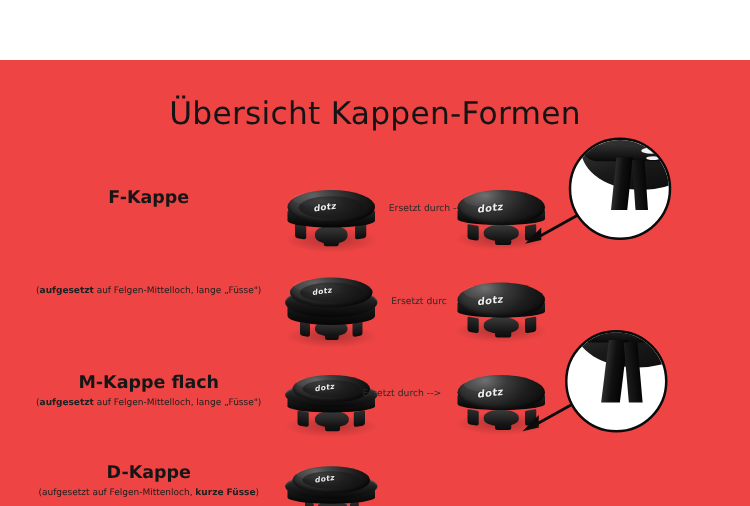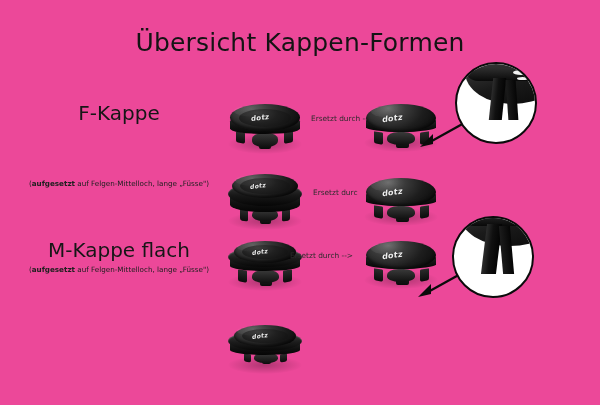--- a/index.html
+++ b/index.html
@@ -12,21 +12,22 @@
     height: 405px;
     position: relative;
     overflow: hidden;
     font-family: "DejaVu Sans", "Liberation Sans", sans-serif;
     color: #1a1a1a;
   }
 
   #page {
     position: absolute;
     inset: 0;
-    background: #ec4899;
+    background: #ef4444;
+    margin-top: 48px;
   }
 
   
   .page-title {
     position: absolute;
     top: 28px;
     left: 0;
     width: 600px;
     text-align: center;
     font-size: 25px;
@@ -38,34 +39,34 @@
 
   
   .row {
     position: absolute;
     left: 0;
     width: 600px;
     height: 72px;
   }
   .row-f      { top: 88px; }
   .row-mhoch  { top: 162px; }
-  .row-mflach { top: 225px; }
+  .row-mflach { top: 236px; }
   .row-d      { top: 308px; }
 
   
   .label-block {
     position: absolute;
     left: 18px;
     top: 14px;
     width: 202px;
     text-align: center;
   }
   .label-title {
-    font-size: 20px;
-    font-weight: 400;
+    font-size: 14px;
+    font-weight: 700;
     color: #161616;
     line-height: 1.15;
     white-space: nowrap;
   }
   .label-sub {
     margin-top: 4px;
     font-size: 7.2px;
     color: #202020;
     line-height: 1.2;
     white-space: nowrap;
@@ -367,20 +368,24 @@
       <div class="mag-disc-edge" style="left:6px;top:-6px;width:100px;height:14px;border-radius:0 0 44px 44px;"></div>
       <div class="mag-leg" style="left:30px;top:6px;width:15px;height:50px;transform:skewX(-7deg);"></div>
       <div class="mag-leg" style="left:47px;top:8px;width:11px;height:48px;transform:skewX(5deg);
            background:linear-gradient(90deg,#1c1c1c,#050505);"></div>
       <div class="mag-highlight" style="left:50px;top:-2px;width:18px;height:4px;"></div>
     </div>
   </div>
 
   <div class="row row-d">
 
+    <div class="label-block">
+      <div class="label-title">D-Kappe</div>
+      <div class="label-sub"><span>(aufgesetzt auf Felgen-Mittenloch, </span><b>kurze Füsse</b><span>)</span></div>
+    </div>
 
     <div class="cap cap-left" style="top:6px;">
       <div class="cap-stage">
         <div class="cap-shadow" style="left:2px;top:42px;width:74px;height:18px;"></div>
         <div class="cap-foot" style="left:18px;top:40px;width:7px;height:8px;transform:skewY(8deg);"></div>
         <div class="cap-foot" style="left:36px;top:42px;width:9px;height:8px;"></div>
         <div class="cap-foot" style="left:54px;top:40px;width:7px;height:8px;transform:skewY(-8deg);"></div>
         <div class="cap-hub" style="left:28px;top:39px;width:24px;height:10px;"></div>
         <div class="cap-body" style="top:24px;height:17px;"></div>
         <div class="cap-rim" style="left:2px;top:17px;width:74px;height:20px;

